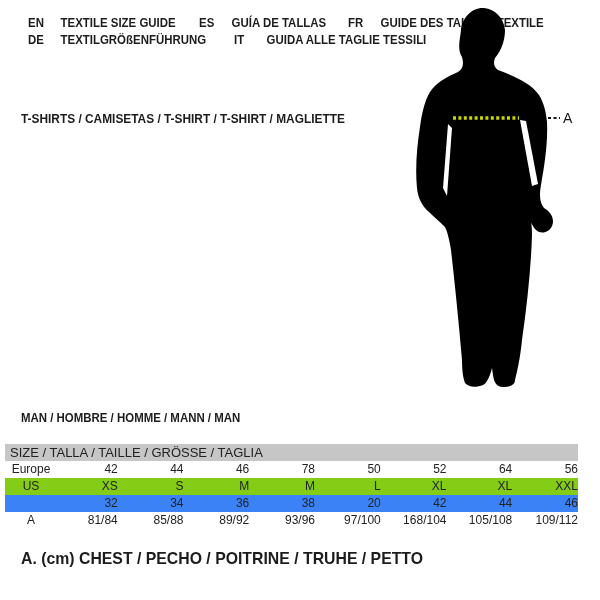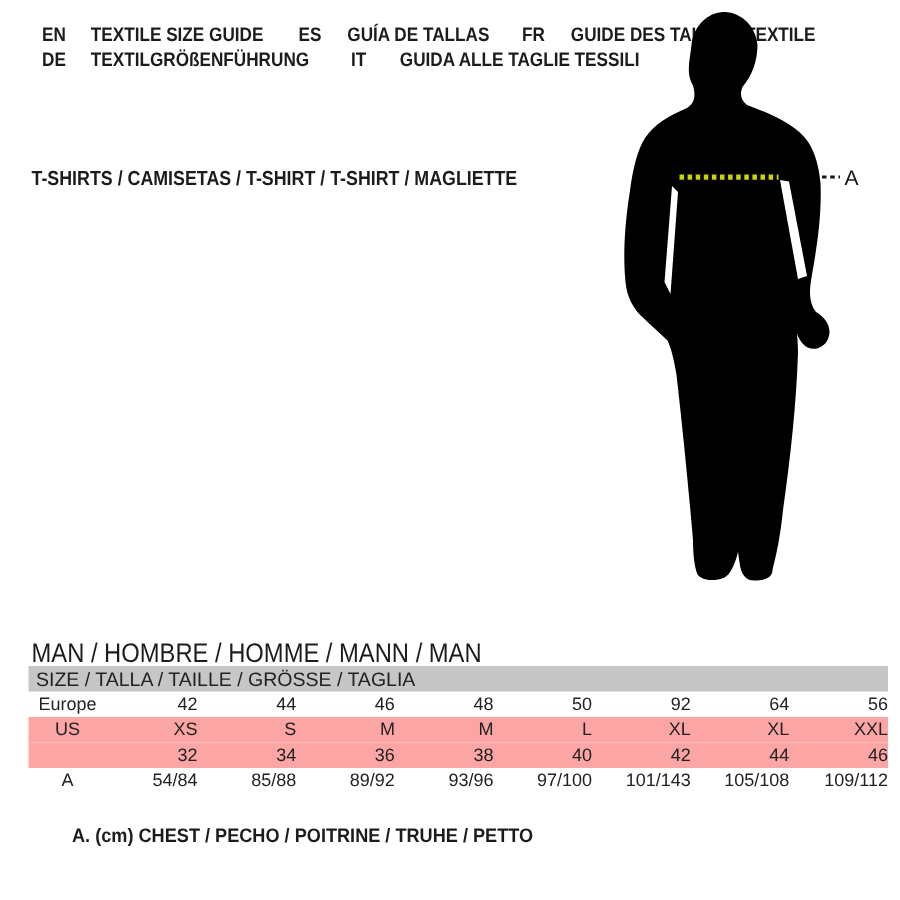--- a/index.html
+++ b/index.html
@@ -12,29 +12,29 @@
   .lang-block{position:absolute;left:28px;top:14px;font-size:13px;font-weight:bold;line-height:17.4px;}
   .lang-row{white-space:nowrap;}
   .lang-code{display:inline-block;width:37px;}
   
   .garments{position:absolute;left:21px;top:111px;font-size:13.5px;font-weight:bold;line-height:16px;text-decoration:underline;}
   
   .figure-wrap{position:absolute;left:410px;top:0;width:190px;height:400px;}
   .figure-wrap svg{display:block;}
   .measure-a{font-family:"Liberation Sans",sans-serif;font-size:14px;}
   
-  .section-title{position:absolute;left:21px;top:425px;font-size:18px;font-weight:normal;}
+  .section-title{position:absolute;left:21px;top:410px;font-size:13px;font-weight:bold;}
   
-  .size-table{position:absolute;left:19px;top:444px;width:573px;font-size:12px;}
+  .size-table{position:absolute;left:5px;top:444px;width:573px;font-size:12px;}
   .thead{height:17px;line-height:17px;padding-left:5px;font-size:13px;color:#222;}
   .trow{display:flex;height:17px;line-height:17px;}
   .tlabel{width:47px;padding-left:5px;box-sizing:border-box;text-align:center;color:#222;}
   .tcell{flex:1;text-align:right;color:#222;}
   
-  .footnote{position:absolute;left:21px;top:549px;font-size:13px;font-weight:bold;margin-left:27px;}
+  .footnote{position:absolute;left:21px;top:549px;font-size:17px;font-weight:bold;}
 </style>
 </head>
 <body>
 
 <div class="canvas">
 
   <div class="lang-block">
     <div class="lang-row cond">
       <span class="lang-code">EN</span><span>TEXTILE SIZE GUIDE</span>
     </div>
@@ -103,56 +103,56 @@
 
   <div class="size-table">
     <div class="thead" style="background:#c6c6c6;">
       <span>SIZE / TALLA / TAILLE / GRÖSSE / TAGLIA</span>
     </div>
     <div class="trow">
       <span class="tlabel">Europe</span>
       <span class="tcell">42</span>
       <span class="tcell">44</span>
       <span class="tcell">46</span>
-      <span class="tcell">48</span>
+      <span class="tcell">78</span>
       <span class="tcell">50</span>
-      <span class="tcell">92</span>
+      <span class="tcell">52</span>
       <span class="tcell">64</span>
       <span class="tcell">56</span>
     </div>
-    <div class="trow" style="background:#fca5a5;">
+    <div class="trow" style="background:#84cc16;">
       <span class="tlabel">US</span>
       <span class="tcell">XS</span>
       <span class="tcell">S</span>
       <span class="tcell">M</span>
       <span class="tcell">M</span>
       <span class="tcell">L</span>
       <span class="tcell">XL</span>
       <span class="tcell">XL</span>
       <span class="tcell">XXL</span>
     </div>
-    <div class="trow" style="background:#fca5a5;">
+    <div class="trow" style="background:#3b82f6;">
       <span class="tlabel"></span>
       <span class="tcell">32</span>
       <span class="tcell">34</span>
       <span class="tcell">36</span>
       <span class="tcell">38</span>
-      <span class="tcell">40</span>
+      <span class="tcell">20</span>
       <span class="tcell">42</span>
       <span class="tcell">44</span>
       <span class="tcell">46</span>
     </div>
     <div class="trow">
       <span class="tlabel">A</span>
-      <span class="tcell">54/84</span>
+      <span class="tcell">81/84</span>
       <span class="tcell">85/88</span>
       <span class="tcell">89/92</span>
       <span class="tcell">93/96</span>
       <span class="tcell">97/100</span>
-      <span class="tcell">101/143</span>
+      <span class="tcell">168/104</span>
       <span class="tcell">105/108</span>
       <span class="tcell">109/112</span>
     </div>
   </div>
 
   <div class="footnote">
     <span class="cond" style="transform:scaleX(0.93);">A. (cm) CHEST / PECHO / POITRINE / TRUHE / PETTO</span>
   </div>
 
 </div>

